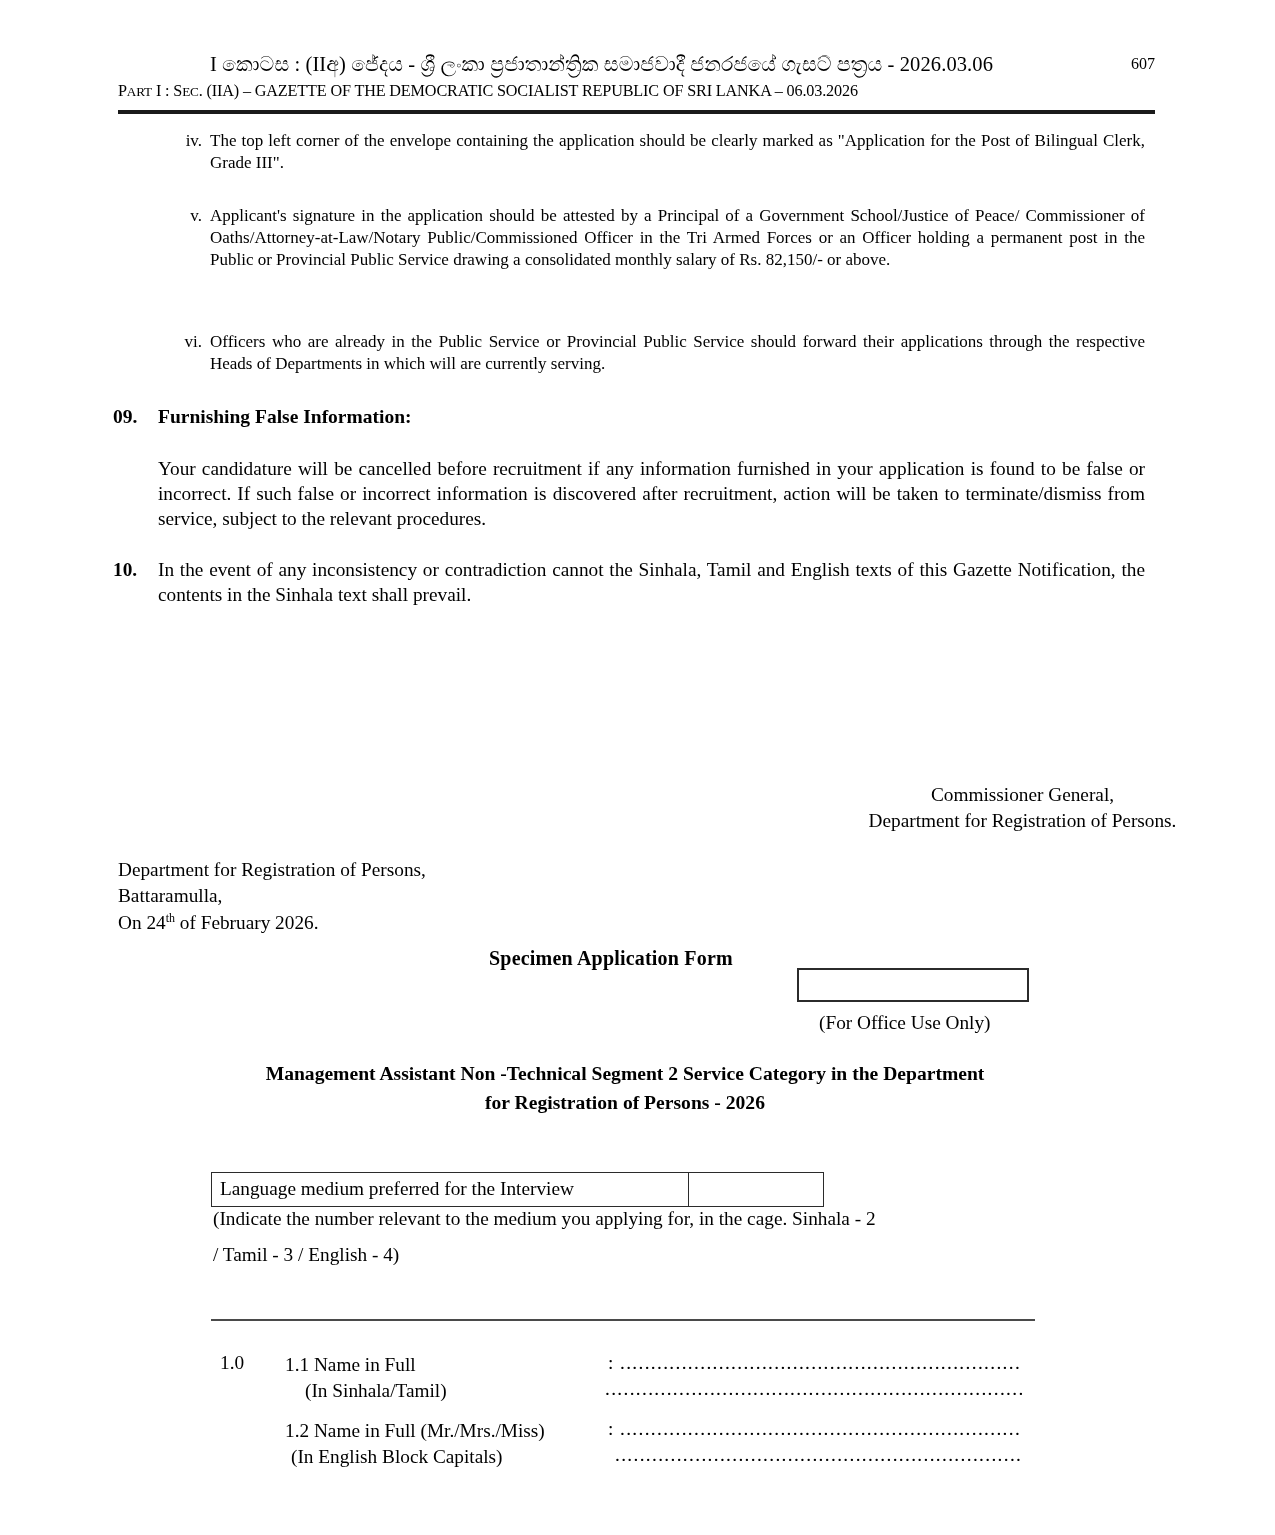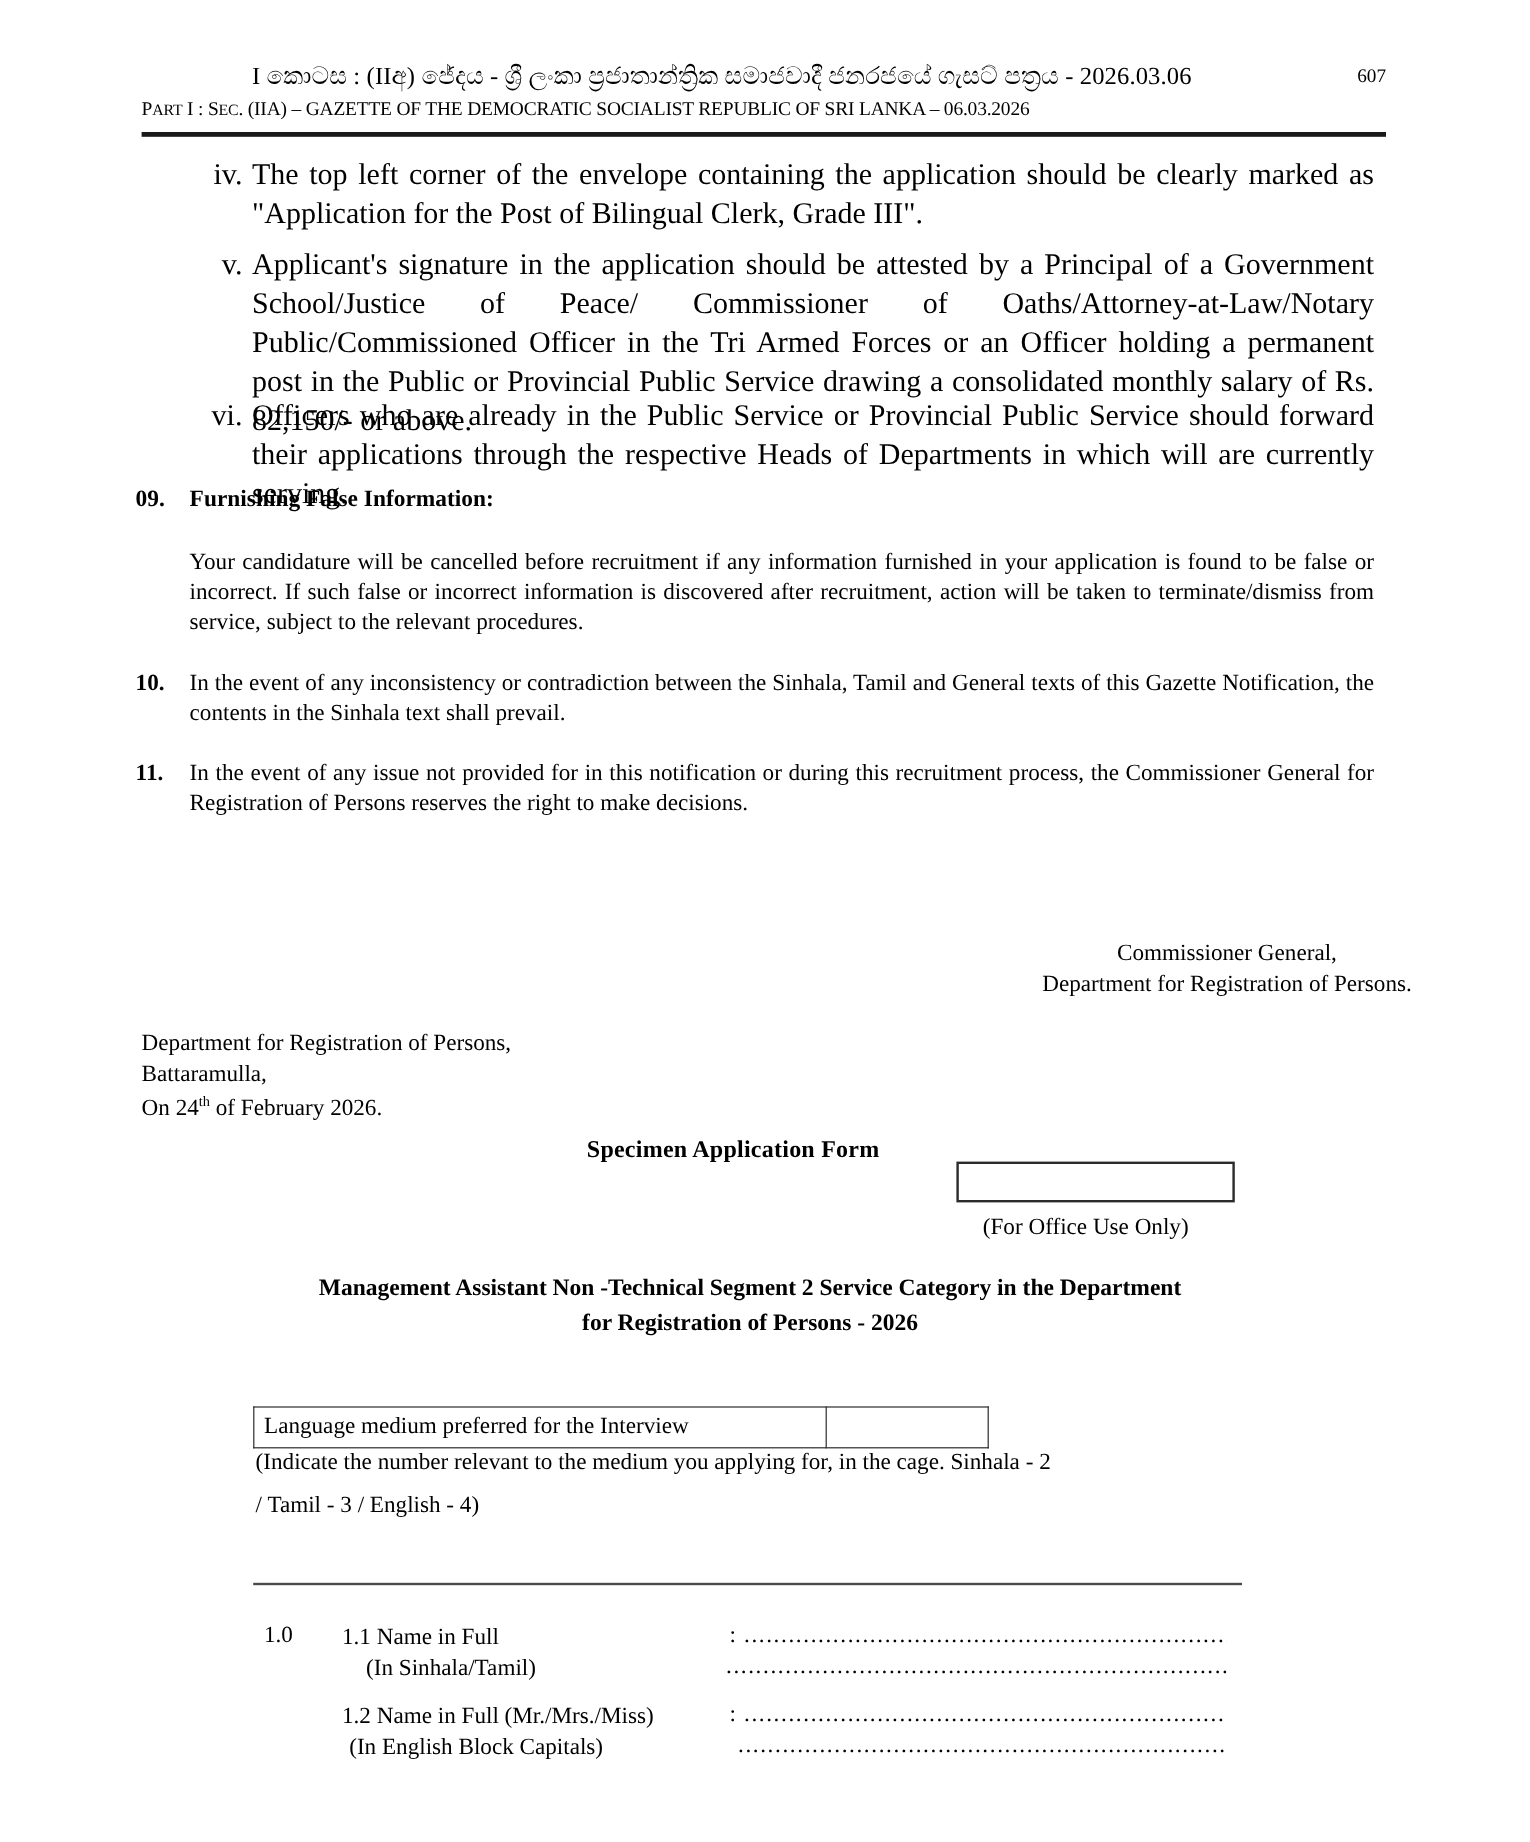--- a/index.html
+++ b/index.html
@@ -56,21 +56,21 @@
     position: absolute;
     left: 118px;
     top: 110px;
     width: 1037px;
     height: 4px;
     background: #1a1a1a;
   }
 
   .roman-item {
     position: absolute;
-    font-size: 25px;
+    font-size: 17px;
     line-height: 1.30;
     text-align: justify;
   }
   .roman-item .marker {
     position: absolute;
     left: -52px;
     width: 44px;
     text-align: right;
     top: 0;
   }
@@ -233,27 +233,23 @@
 
   <div class="bold-head" style="left:158px; top:406px;">
     <span class="marker">09.</span>
     <span>Furnishing False Information:</span>
   </div>
 
   <div class="plain-par" style="left:158px; top:456px; width:987px;">Your candidature will be cancelled before recruitment if any information furnished in your application is found to be false or incorrect. If such false or incorrect information is discovered after recruitment, action will be taken to terminate/dismiss from service, subject to the relevant procedures.</div>
 
   <div class="num-item" style="left:158px; top:557px; width:987px;">
     <span class="marker">10.</span>
-    <span>In the event of any inconsistency or contradiction between the Sinhala, Tamil and General texts of this Gazette Notification, the contents in the Sinhala text shall prevail.</span>
-  </div>
-
-  <div class="num-item" style="left:158px; top:632px; width:987px;">
-    <span class="marker">11.</span>
-    <span>In the event of any issue not provided for in this notification or during this recruitment process, the Commissioner General for Registration of Persons reserves the right to make decisions.</span>
-  </div>
+    <span>In the event of any inconsistency or contradiction cannot the Sinhala, Tamil and English texts of this Gazette Notification, the contents in the Sinhala text shall prevail.</span>
+  </div>
+
 
 
   <div class="sign-block" style="left:700px; top:782px; width:650px; text-align:left;">
     <div style="text-align:center; width:645px;">Commissioner General,</div>
     <div style="text-align:center; width:645px;">Department for Registration of Persons.</div>
   </div>
 
   <div class="addr-block" style="left:118px; top:857px;">
     <div>Department for Registration of Persons,</div>
     <div>Battaramulla,</div>

